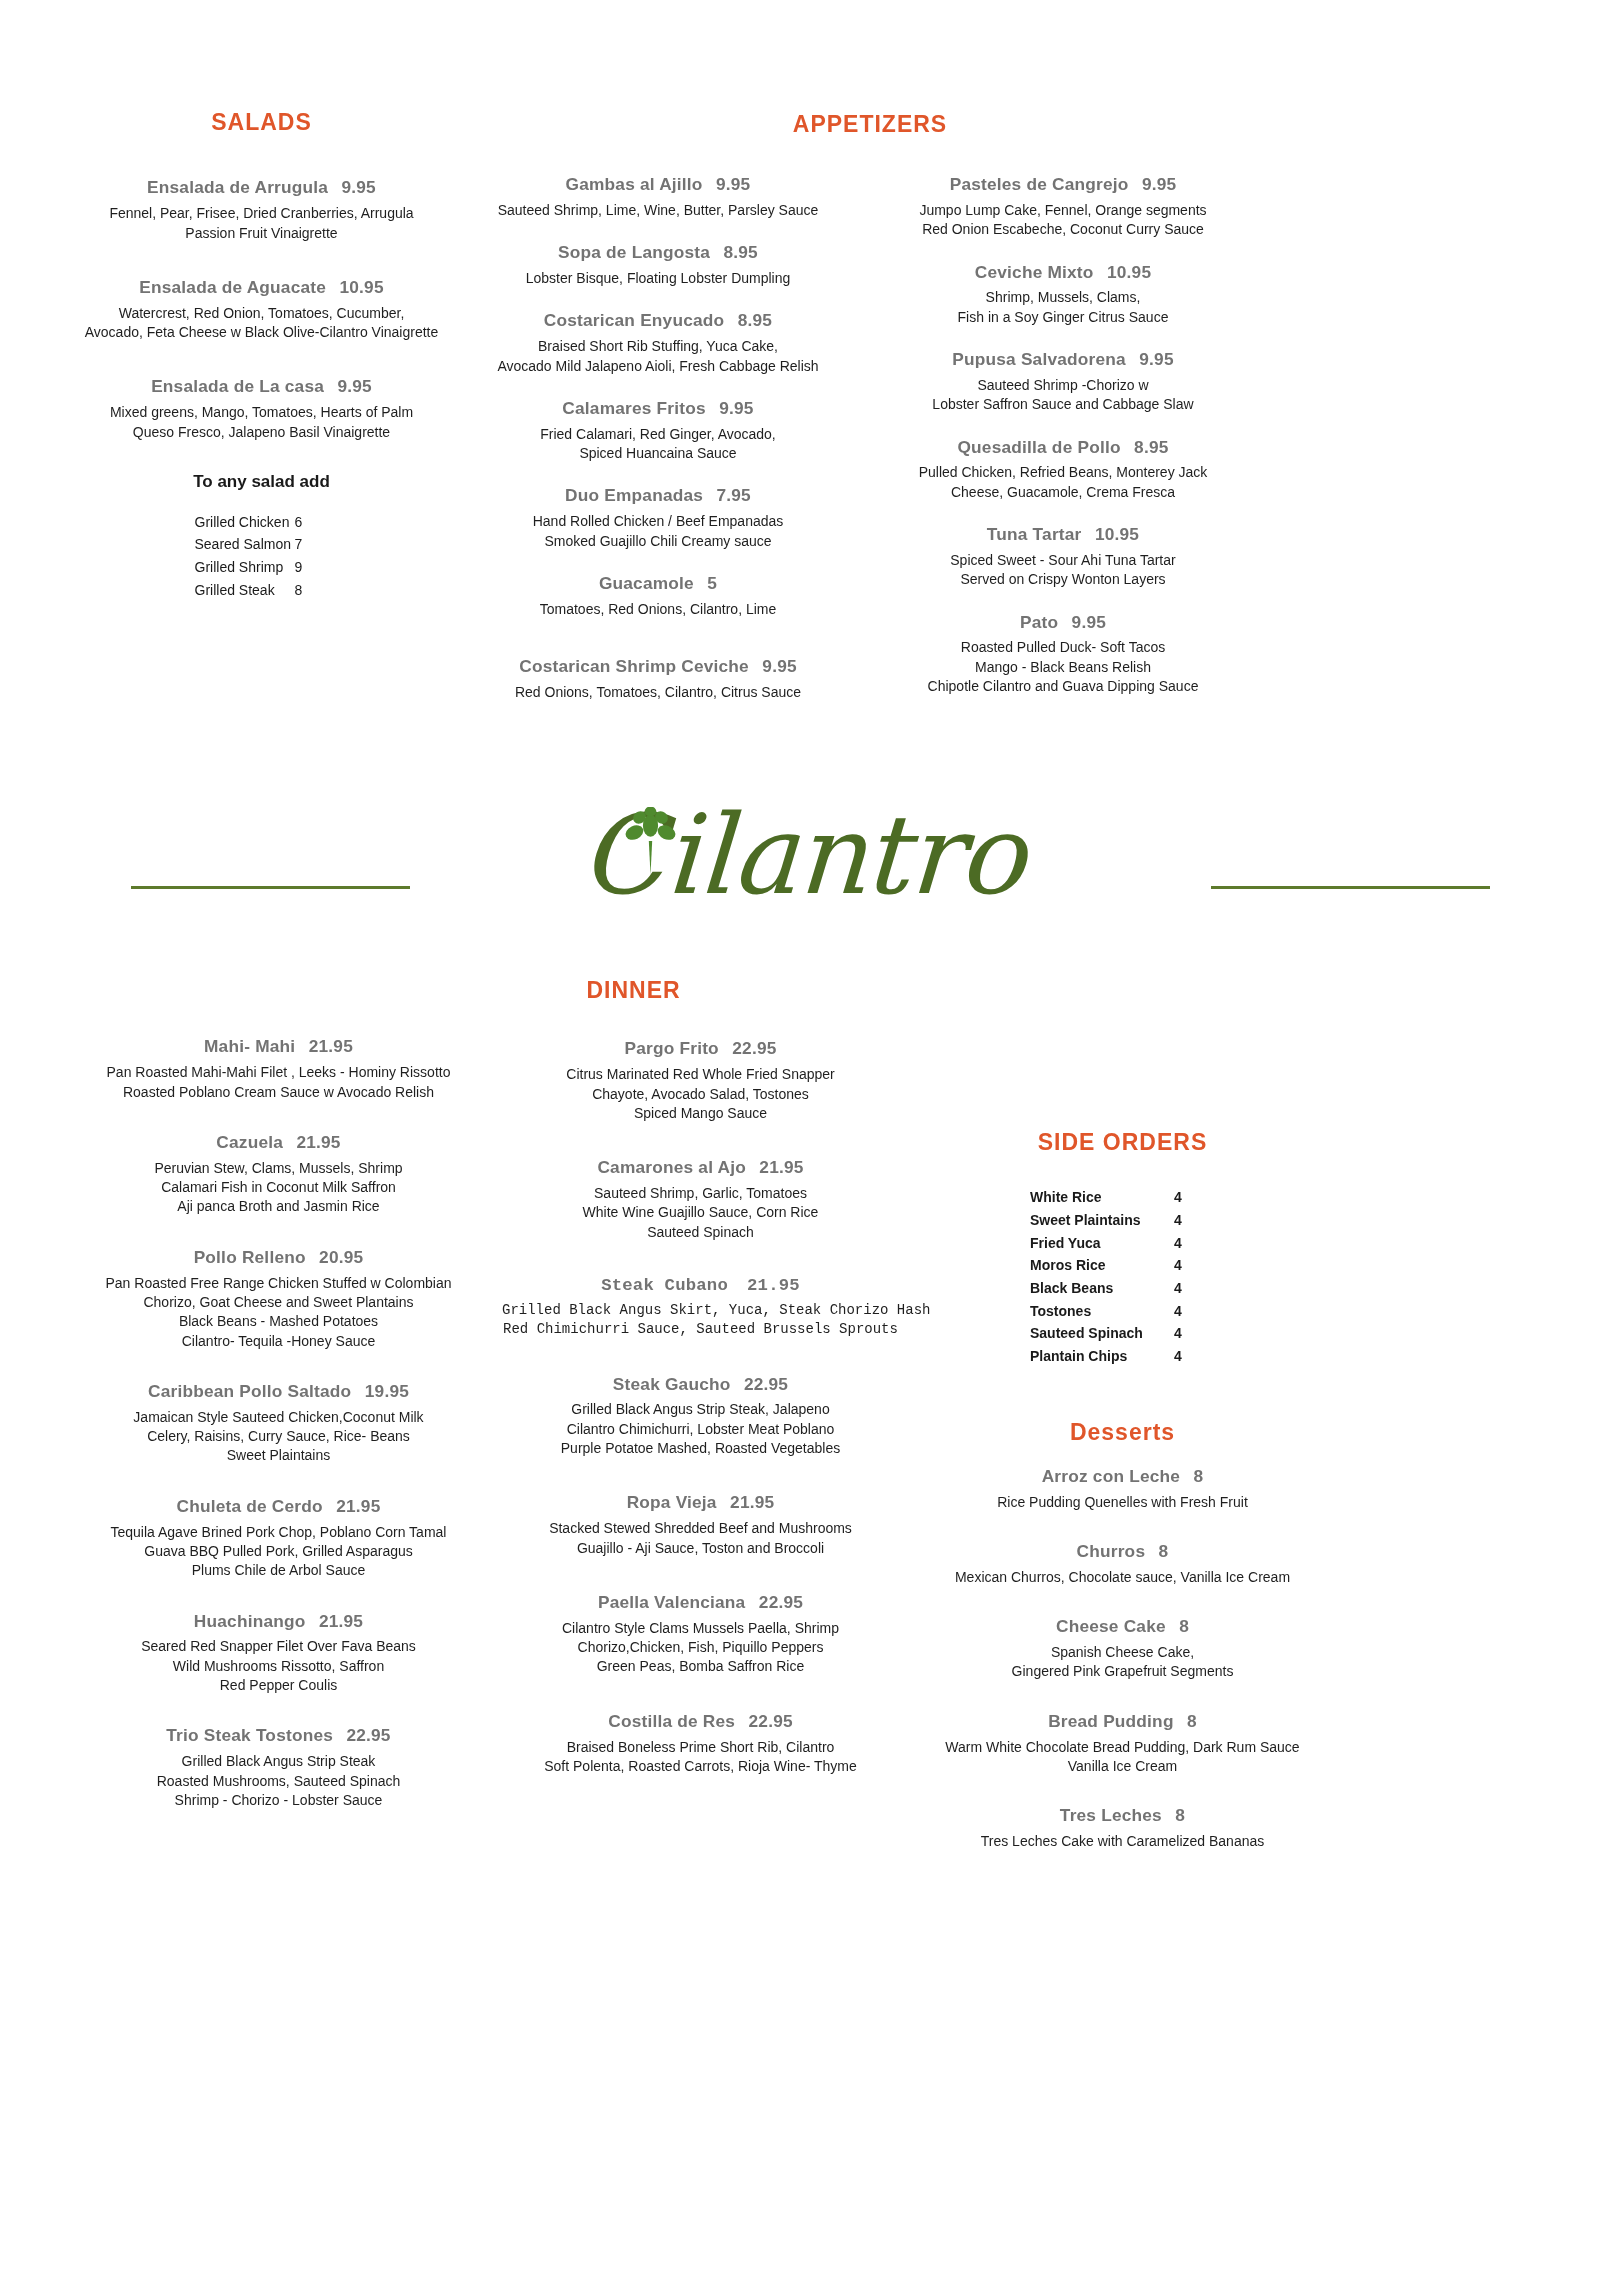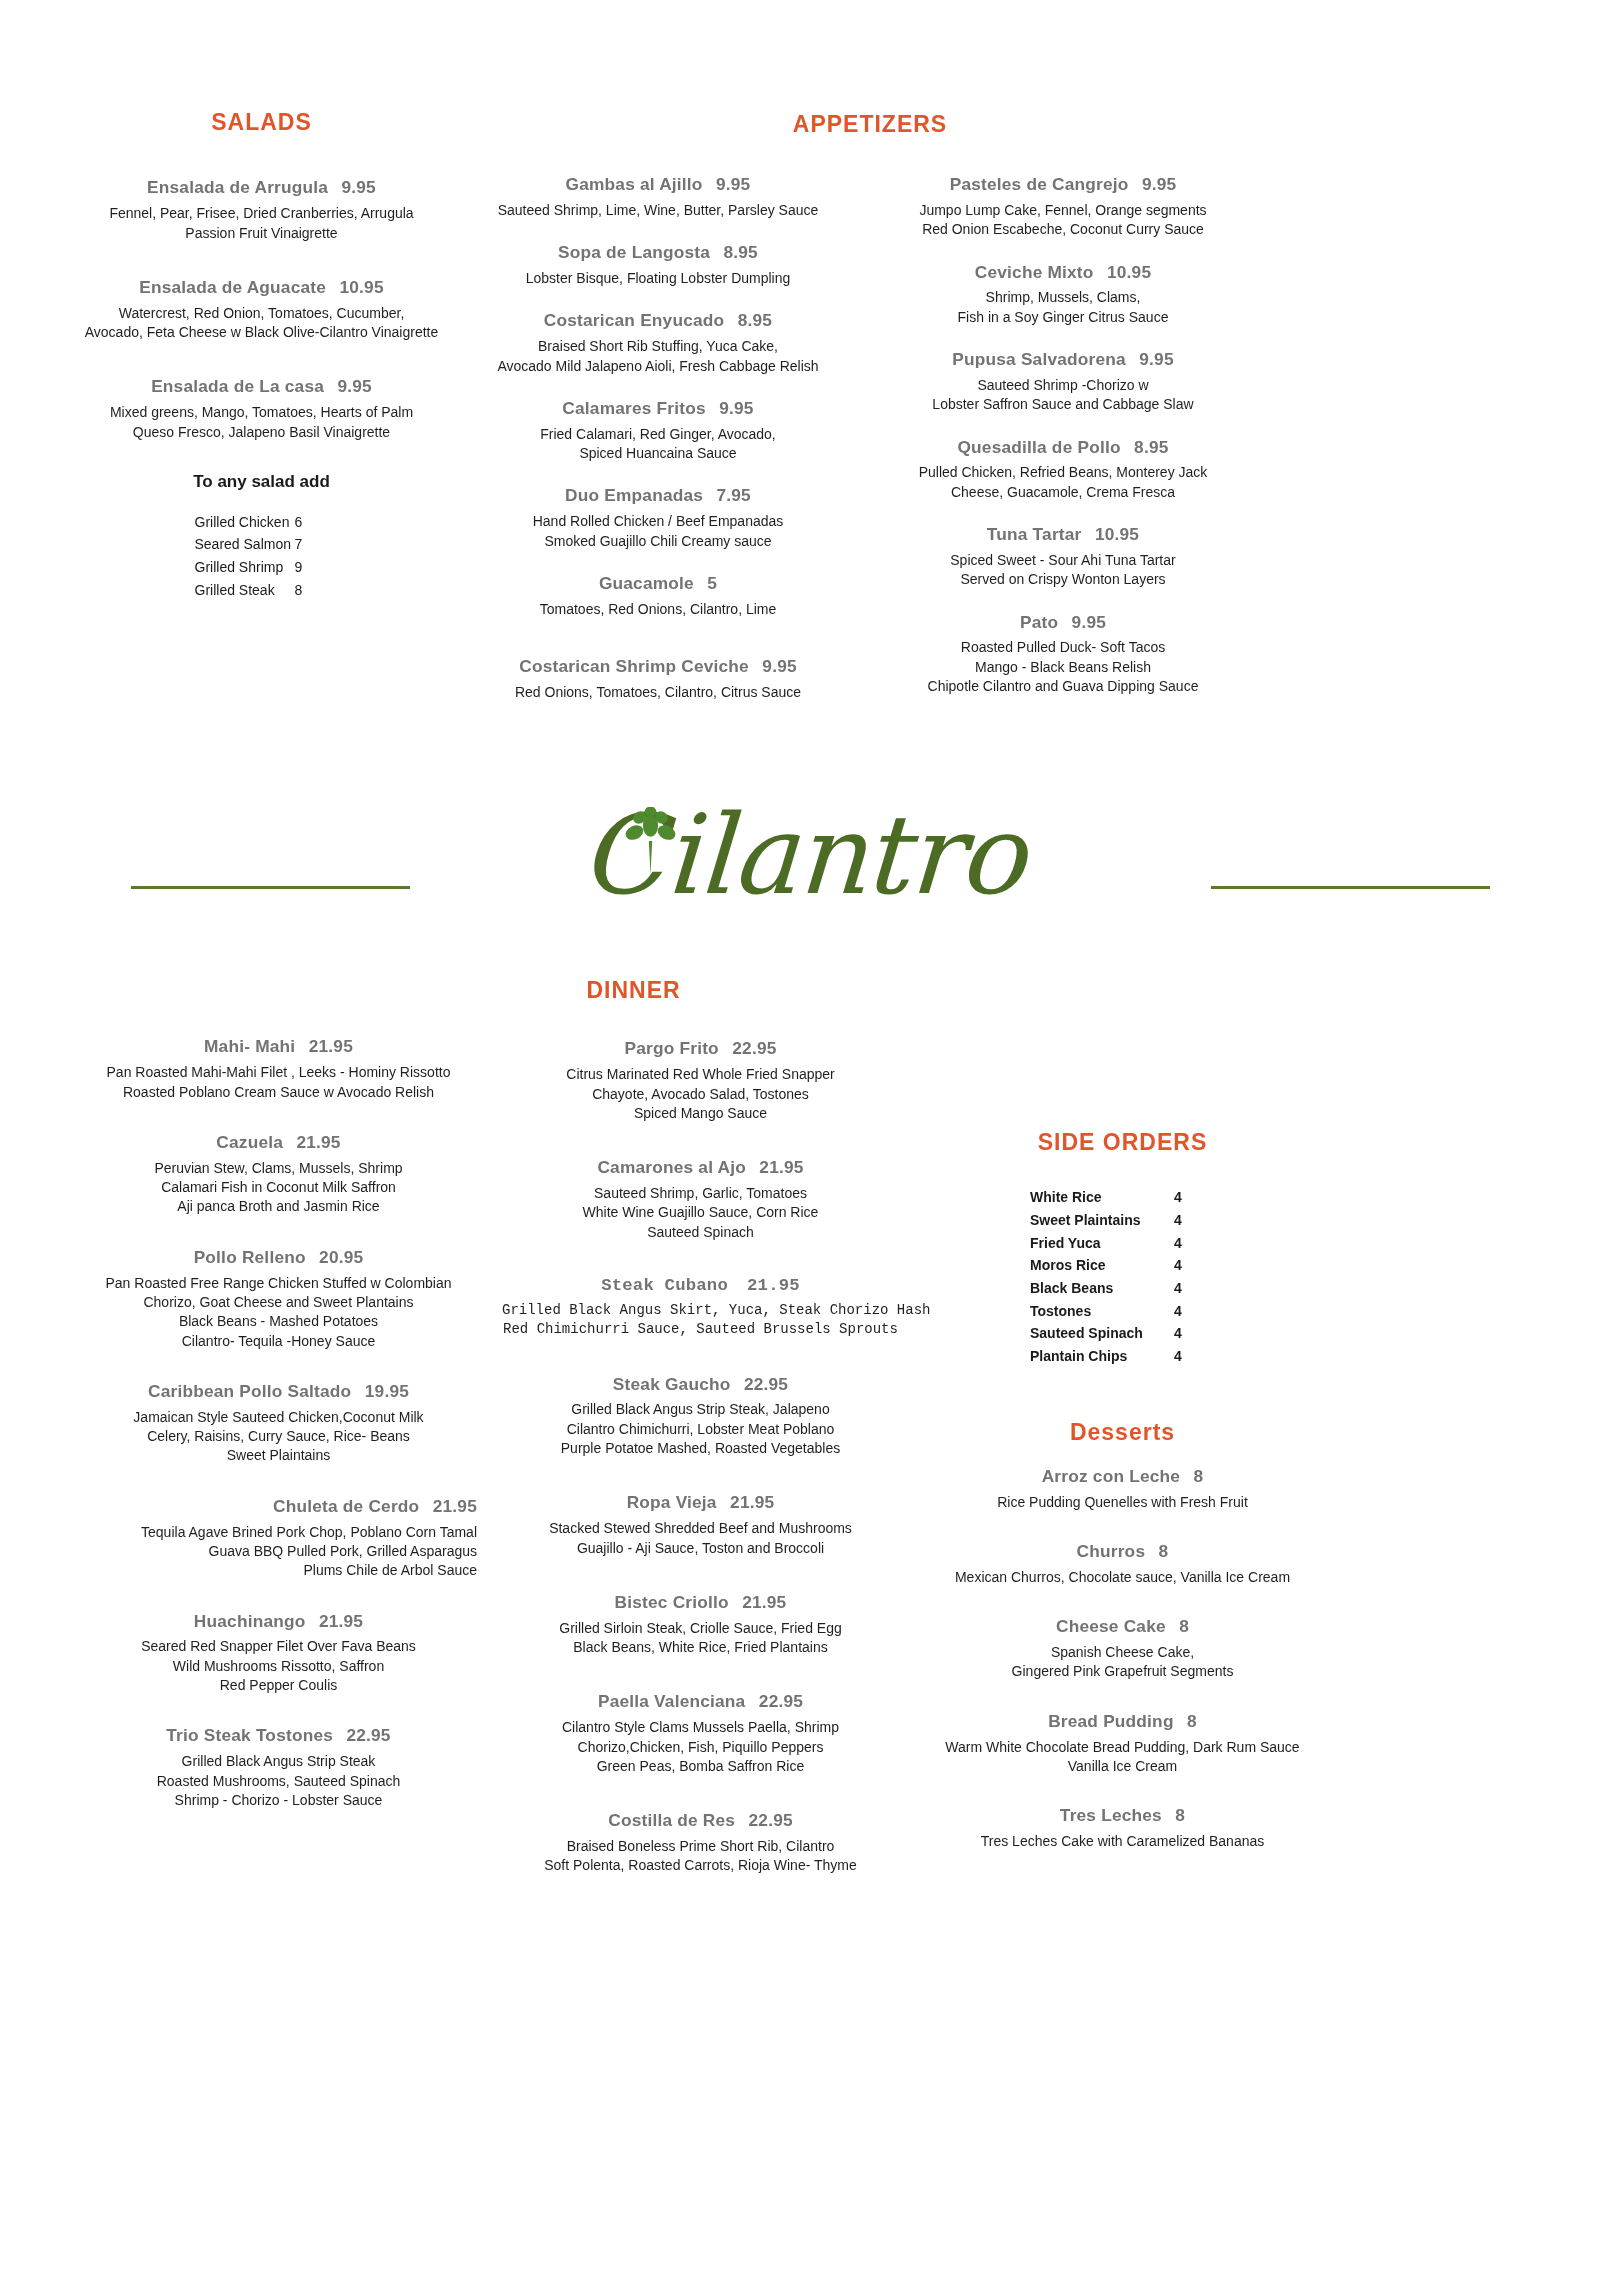--- a/index.html
+++ b/index.html
@@ -427,21 +427,21 @@
           <span>Caribbean Pollo Saltado</span>
           <span class="price">19.95</span>
         </div>
         <div class="item-desc">
           <div>Jamaican Style Sauteed Chicken,Coconut Milk</div>
           <div>Celery, Raisins, Curry Sauce, Rice- Beans</div>
           <div>Sweet Plaintains</div>
         </div>
       </div>
 
-      <div class="item" style="margin-top:30px;text-align:right;">
+      <div class="item" style="margin-top:30px;">
         <div class="item-head">
           <span>Chuleta de Cerdo</span>
           <span class="price">21.95</span>
         </div>
         <div class="item-desc">
           <div>Tequila Agave Brined Pork Chop, Poblano Corn Tamal</div>
           <div>Guava BBQ Pulled Pork, Grilled Asparagus</div>
           <div>Plums Chile de Arbol Sauce</div>
         </div>
       </div>
@@ -525,30 +525,20 @@
         <div class="item-head">
           <span>Ropa Vieja</span>
           <span class="price">21.95</span>
         </div>
         <div class="item-desc">
           <div>Stacked Stewed Shredded Beef and Mushrooms</div>
           <div>Guajillo - Aji Sauce, Toston and Broccoli</div>
         </div>
       </div>
 
-      <div class="item" style="margin-top:34px;">
-        <div class="item-head">
-          <span>Bistec Criollo</span>
-          <span class="price">21.95</span>
-        </div>
-        <div class="item-desc">
-          <div>Grilled Sirloin Steak, Criolle Sauce, Fried Egg</div>
-          <div>Black Beans, White Rice, Fried Plantains</div>
-        </div>
-      </div>
 
       <div class="item" style="margin-top:34px;">
         <div class="item-head">
           <span>Paella Valenciana</span>
           <span class="price">22.95</span>
         </div>
         <div class="item-desc">
           <div>Cilantro Style Clams Mussels Paella, Shrimp</div>
           <div>Chorizo,Chicken, Fish, Piquillo Peppers</div>
           <div>Green Peas, Bomba Saffron Rice</div>

